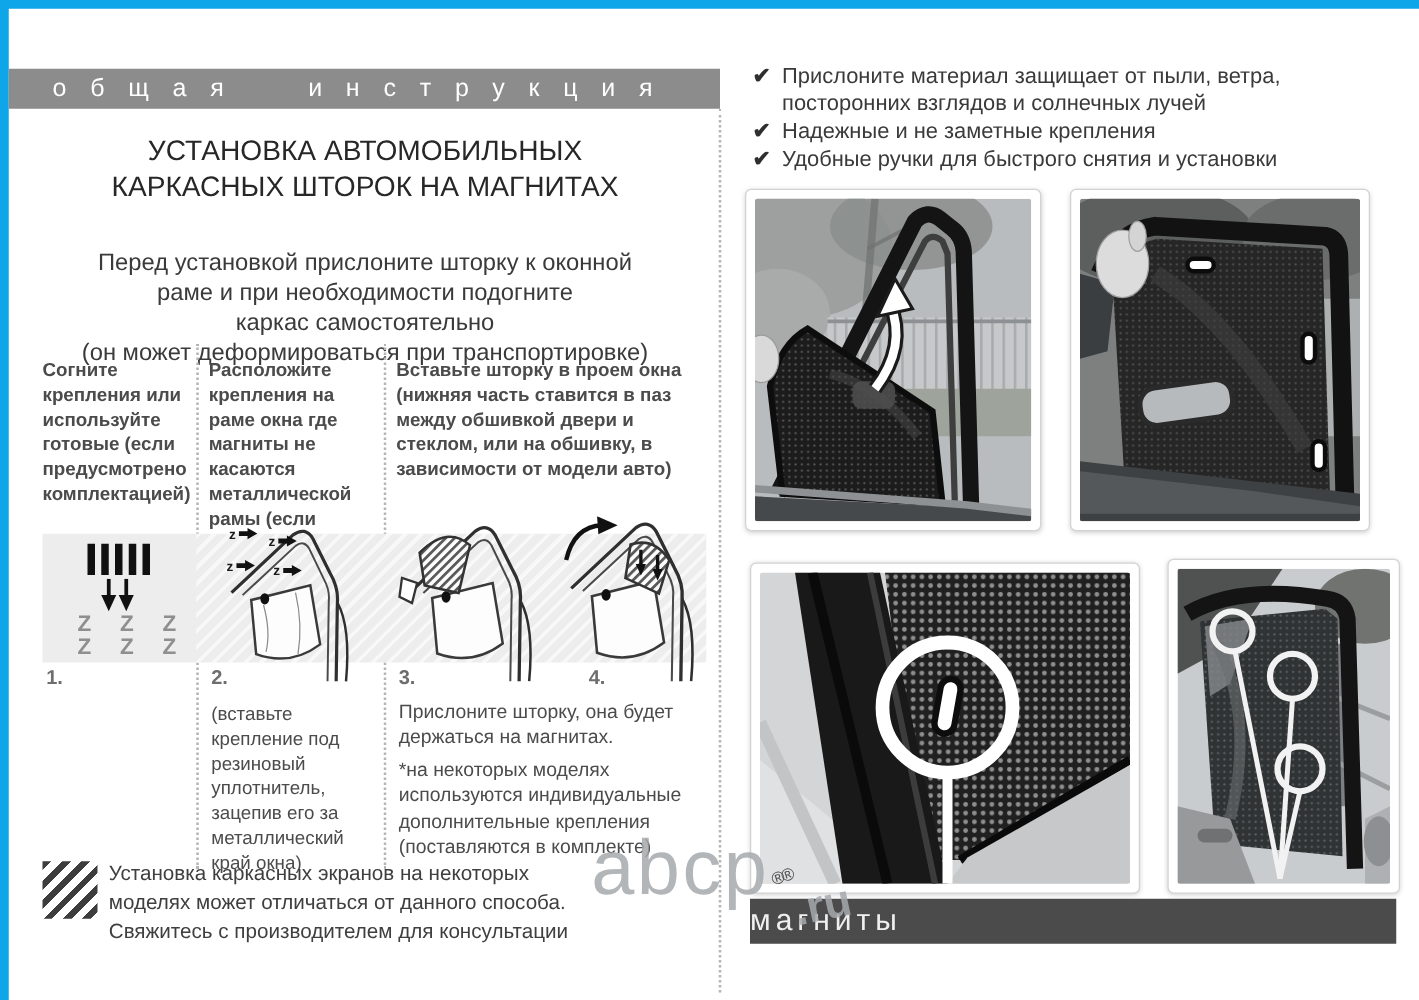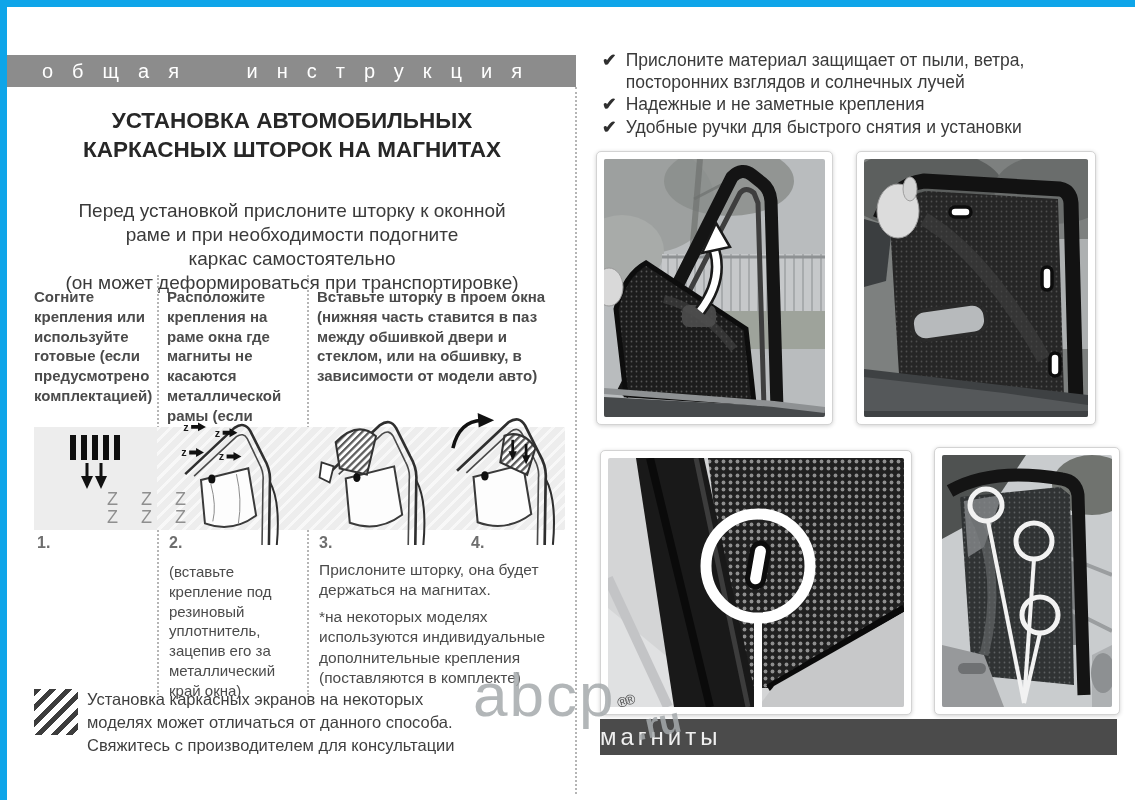--- a/index.html
+++ b/index.html
@@ -7,32 +7,32 @@
        font-family:"Liberation Sans", sans-serif;}
   .page{position:absolute;left:0;top:0;width:1131px;height:796px;
         border:7px solid #0ea5e9;background:#fff;}
   .abs{position:absolute;}
 
   
   .band{left:0;top:48px;width:569px;height:32px;background:#8c8c8c;
         color:#fff;font-size:20px;line-height:32px;text-align:center;
         letter-spacing:19px;word-spacing:24px;white-space:nowrap;overflow:hidden;}
   .title{left:55px;top:100px;width:460px;text-align:center;color:#272727;
-         font-size:22.5px;font-weight:700;line-height:1.27;}
+         font-size:22.5px;font-weight:400;line-height:1.27;}
   .intro{left:15px;top:176px;width:540px;text-align:center;color:#3a3a3a;
          font-size:19px;line-height:1.26;margin-top:16px;}
   .colstep{color:#4b4b4b;font-size:15px;line-height:1.32;font-weight:bold;}
   .divider-dot{border-left:2px dotted #b5b5b5;width:0;}
   .stepband{left:27px;top:420px;width:531px;height:103px;background:#ededed;}
   .stepband .hatch{position:absolute;left:123px;top:0;right:0;bottom:0;
         background:repeating-linear-gradient(135deg, rgba(255,255,255,.6) 0 3px, rgba(255,255,255,0) 3px 9px);}
   .bars{left:36px;top:8px;display:flex;gap:5px;}
   .bars span{display:block;width:6px;height:25px;background:#101010;}
-  .zrow{font-weight:400;font-size:18px;line-height:17px;color:#8f8f8f;
-        letter-spacing:9px;white-space:nowrap;margin-left:45px;}
+  .zrow{font-weight:700;font-size:18px;line-height:17px;color:#8f8f8f;
+        letter-spacing:9px;white-space:nowrap;}
   .stepnum{font-size:16px;font-weight:700;color:#6e6e6e;}
   .note{color:#4b4b4b;font-size:15px;line-height:1.32;}
   .foot-square{left:27px;top:682px;width:44px;height:46px;
         background:repeating-linear-gradient(135deg,#3d3d3d 0 5px,#ffffff 5px 11px);}
   .foot-note{left:80px;top:681px;width:396px;color:#3f3f3f;font-size:16.5px;line-height:1.38;}
 
   
   .benefits{left:595px;top:42px;width:468px;}
   .benefit{display:flex;gap:9px;color:#3a3a3a;font-size:17.5px;line-height:1.27;}
   .benefit .chk{font-weight:700;color:#2f2f2f;flex:0 0 auto;}

